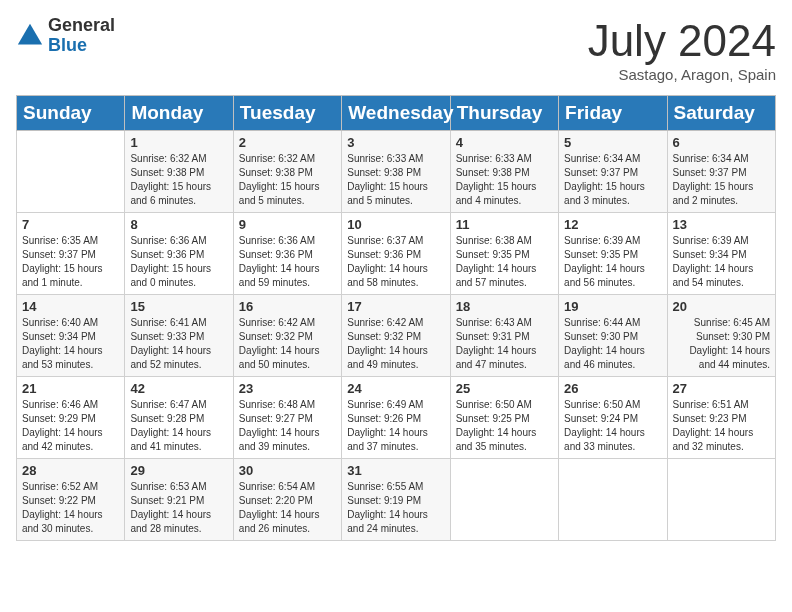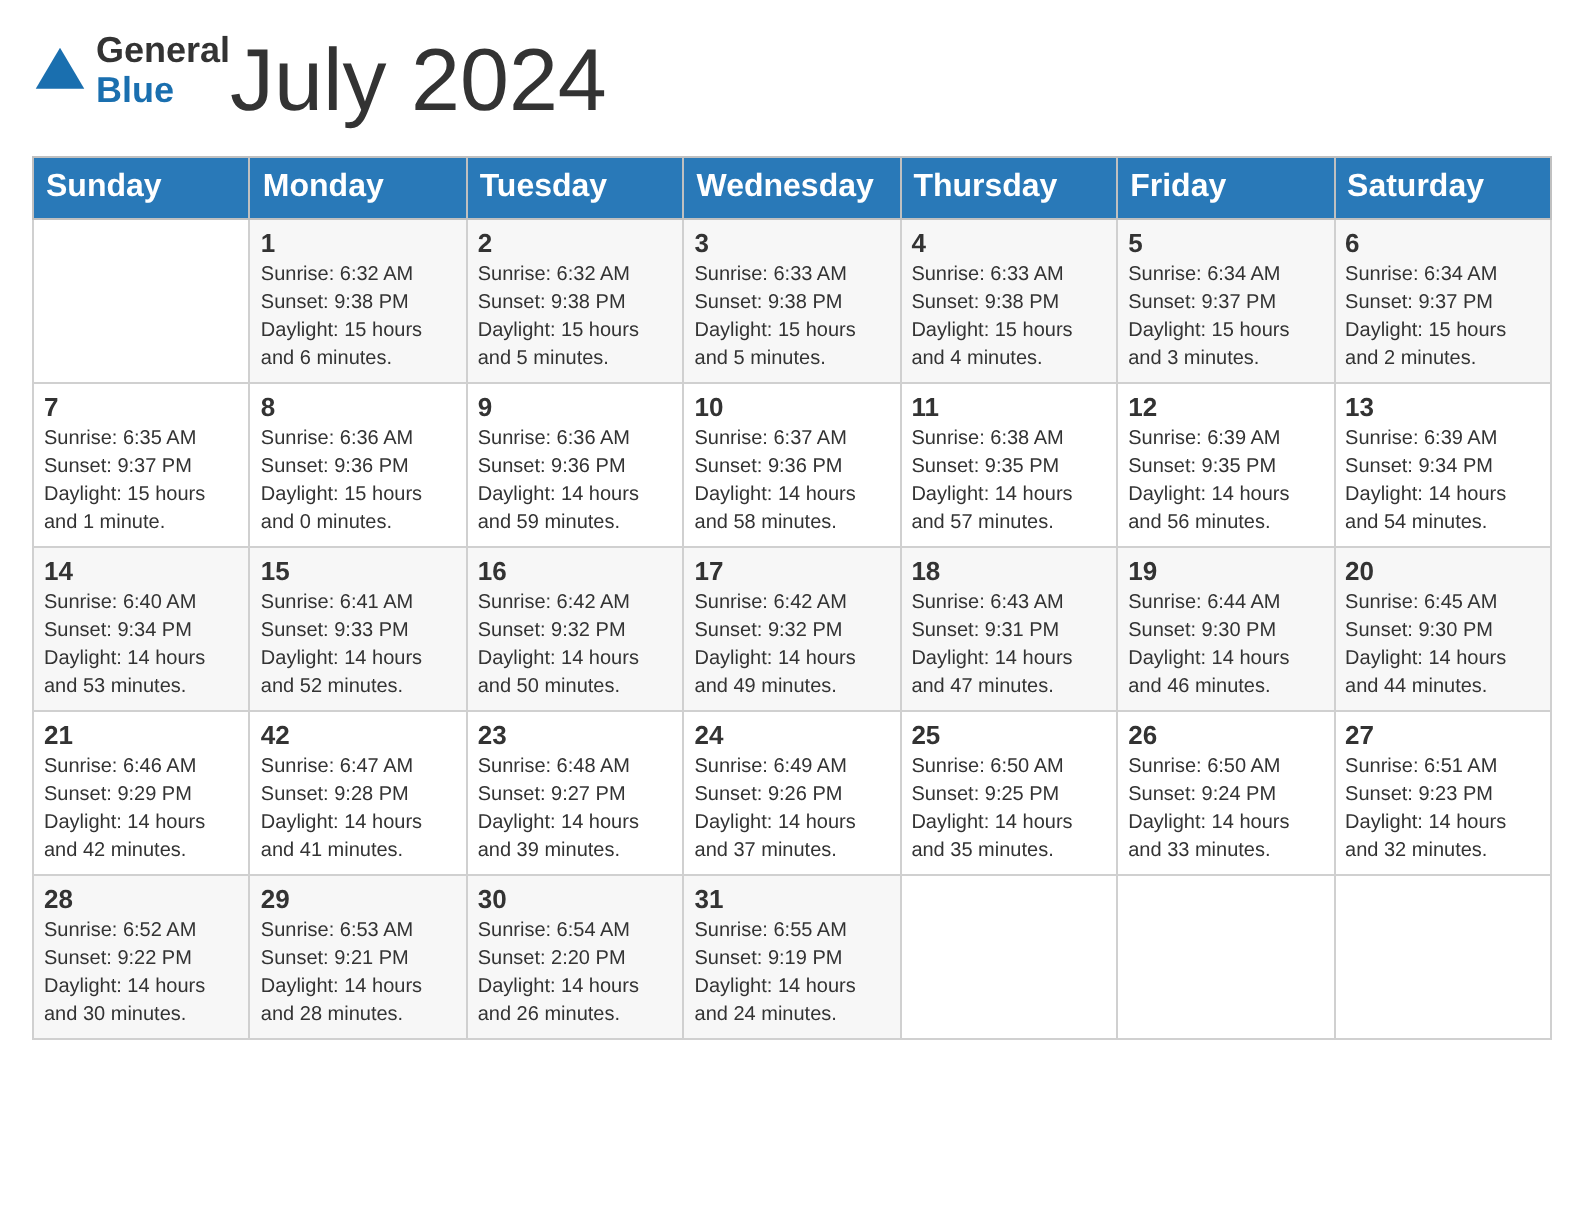--- a/index.html
+++ b/index.html
@@ -5,20 +5,21 @@
     * { box-sizing: border-box; margin: 0; padding: 0; }
     body {
       font-family: Arial, sans-serif;
       background: #fff;
       width: 792px;
       min-height: 612px;
       padding: 16px;
     }
     .header {
       display: flex;
+      justify-content: space-between;
       align-items: flex-start;
       margin-bottom: 12px;
     }
     .logo {
       display: flex;
       align-items: center;
       gap: 4px;
     }
     .logo-text {
       display: flex;
@@ -44,21 +45,21 @@
     table {
       width: 100%;
       border-collapse: collapse;
       table-layout: fixed;
     }
     thead tr th {
       background-color: #2979b8;
       color: #fff;
       text-align: left;
       padding: 6px 6px;
-      font-size: 16px;
+      font-size: 19px;
       font-weight: bold;
       border: 1px solid #c0c0c0;
     }
     tbody tr td {
       vertical-align: top;
       border: 1px solid #d0d0d0;
       padding: 4px 5px;
       font-size: 10.5px;
       color: #333;
       height: 80px;
@@ -91,20 +92,21 @@
     <svg class="logo-icon" viewBox="0 0 30 30" xmlns="http://www.w3.org/2000/svg">
       <polygon points="15,2 28,24 2,24" fill="#1a6faf"></polygon>
     </svg>
     <div class="logo-text">
       <span style="font-size:18px;font-weight:bold;color:#333;">General</span>
       <span style="font-size:18px;font-weight:bold;color:#1a6faf;">Blue</span>
     </div>
   </div>
   <div class="title-block">
     <div class="month-year">July 2024</div>
+    <div class="location">Sastago, Aragon, Spain</div>
   </div>
 </div>
 
 <table>
   <thead>
     <tr>
     <th>Sunday</th>
         <th>Monday</th>
         <th>Tuesday</th>
         <th>Wednesday</th>
@@ -248,21 +250,21 @@
         </td>
         <td>
           <span class="day-num">19</span>
           <div class="cell-content" style="white-space: pre-line;">Sunrise: 6:44 AM
 Sunset: 9:30 PM
 Daylight: 14 hours
 and 46 minutes.</div>
         </td>
         <td>
           <span class="day-num">20</span>
-          <div class="cell-content" style="white-space: pre-line;">Sunrise: 6:45 AM
+          <div class="cell-content" style="white-space: pre-line; text-align: right;">Sunrise: 6:45 AM
 Sunset: 9:30 PM
 Daylight: 14 hours
 and 44 minutes.</div>
         </td>
       </tr>
       <tr>
         <td>
           <span class="day-num">21</span>
           <div class="cell-content" style="white-space: pre-line;">Sunrise: 6:46 AM
 Sunset: 9:29 PM

